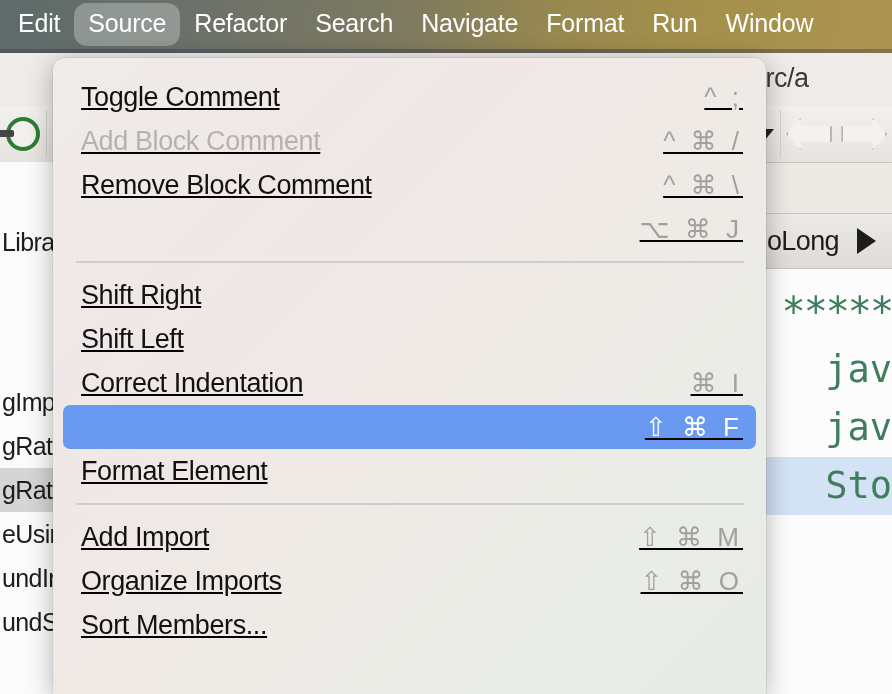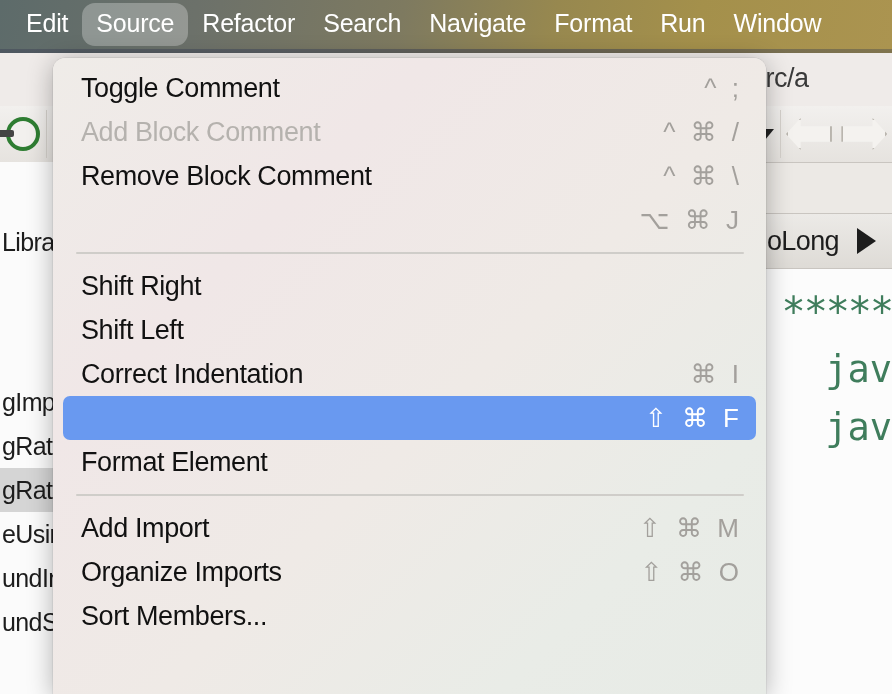--- a/index.html
+++ b/index.html
@@ -26,21 +26,21 @@
   }
 
   
   .menubar {
     position: absolute;
     left: 0; top: 0;
     width: 892px; height: 49px;
     background: linear-gradient(100deg, #5d6b6a 0%, #6c716a 22%, #7e7a60 45%, #97884f 62%, #a4904b 78%, #ab9450 100%);
     display: flex;
     align-items: center;
-    padding-left: 12px;
+    padding-left: 4px;
     box-sizing: border-box;
   }
   .menubar-item {
     color: #ffffff;
     font-size: 25px;
     padding: 6px 14px 8px 14px;
     border-radius: 7px;
     letter-spacing: -0.2px;
     white-space: nowrap;
   }
@@ -260,22 +260,23 @@
     position: absolute;
     left: 53px;
     top: 58px;
     width: 713px;
     height: 636px;
     background: linear-gradient(135deg, #efece8 0%, #f0e7e7 28%, #efeae6 55%, #e9ece7 80%, #e7ebe6 100%);
     border-top-left-radius: 12px;
     border-top-right-radius: 12px;
     box-shadow: 0 4px 26px rgba(0,0,0,0.30), 0 0 0 0.5px rgba(0,0,0,0.10);
     overflow: hidden;
-    padding-top: 8px;
-    box-sizing: border-box;
+    padding-top: 17px;
+    box-sizing: border-box;
+    text-decoration: underline;
   }
 
   .menu-row {
     position: relative;
     height: 44px;
     margin: 0 10px;
     display: flex;
     align-items: center;
     border-radius: 7px;
     padding: 0 13px 0 18px;
@@ -382,20 +383,21 @@
       <div class="ide-breadcrumb">
         <span class="bc-text">tioLong</span>
         <span class="bc-arrow"></span>
       </div>
 
       <div class="ide-editor">
         <div class="gutter-col"></div>
         <div class="code-line stars" style="top:14px; width:132px;">*****</div>
         <div class="code-line" style="top:72px; width:112px;">jav</div>
         <div class="code-line" style="top:130px; width:112px;">jav</div>
+        <div class="code-line hl" style="top:188px;">Sto</div>
       </div>
 
     </div>
 
     <div class="menubar">
       <div class="menubar-item">Edit</div>
       <div class="menubar-item active">Source</div>
       <div class="menubar-item">Refactor</div>
       <div class="menubar-item">Search</div>
       <div class="menubar-item">Navigate</div>

